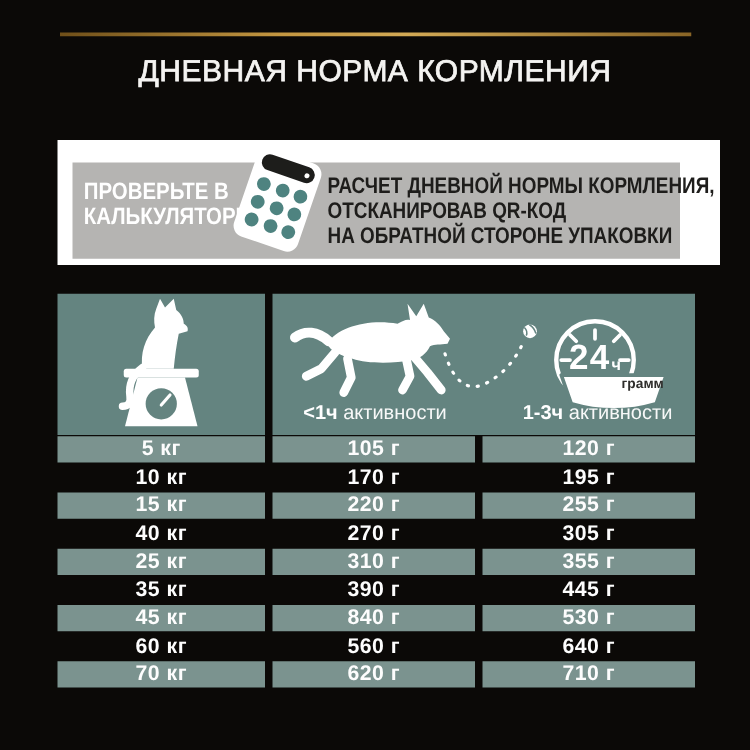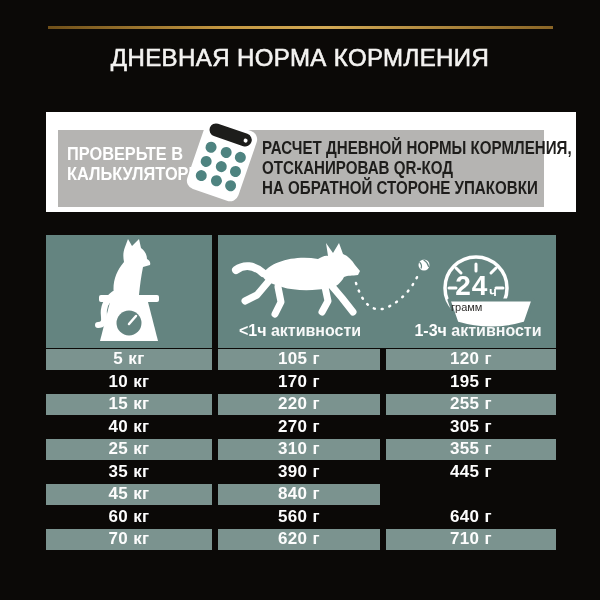--- a/index.html
+++ b/index.html
@@ -37,28 +37,28 @@
   .calc-btn{width:11px;height:11px;border-radius:50%;background:var(--calc-btn,#4e8380);}
   
   .th-left{position:absolute;left:46px;top:235px;width:166px;height:113px;
     background:var(--teal-header,#648480);}
   .th-right{position:absolute;left:218px;top:235px;width:338px;height:113px;
     background:var(--teal-header,#648480);}
   .th-right svg,.th-left svg{position:absolute;left:0;top:0;}
   .activity-label{position:absolute;top:87px;text-align:center;color:#fff;font-size:16px;
     white-space:nowrap;}
   .activity-label b{font-weight:700;}
-  .activity-label .rest{font-weight:700;opacity:.95;}
+  .activity-label .rest{font-weight:400;opacity:.95;}
   .lbl-1{left:2px;width:160px;}
   .lbl-2{left:181px;width:158px;}
   .clock-num{position:absolute;left:218px;top:36px;width:80px;text-align:center;color:#fff;
     font-weight:700;font-size:28px;line-height:30px;letter-spacing:1px;}
   .clock-num .unit{font-size:13px;letter-spacing:0;position:relative;top:1px;margin-left:1px;}
-  .bowl-label{position:absolute;left:233px;top:66px;width:80px;text-align:left;
-    color:#2e2d2b;font-weight:400;font-size:11px;}
+  .bowl-label{position:absolute;left:233px;top:66px;width:80px;text-align:right;
+    color:#2e2d2b;font-weight:700;font-size:11px;}
   
   #feeding-table{position:absolute;left:46px;top:348px;width:510px;}
   .trow{display:flex;height:22.5px;}
   .tcell{display:flex;align-items:center;justify-content:center;color:#fdfdfd;
     font-weight:700;font-size:17px;letter-spacing:.4px;}
   .c0{width:166px;margin-right:6px;}
   .c1{width:162px;margin-right:6px;}
   .c2{width:170px;}
   .trow.teal .tcell{background:var(--teal-row,#7b938f);height:20.5px;align-self:center;}
 </style>
@@ -199,20 +199,21 @@
         <div class="tcell c2">355 г</div>
       </div>
       <div class="trow dark">
         <div class="tcell c0">35 кг</div>
         <div class="tcell c1">390 г</div>
         <div class="tcell c2">445 г</div>
       </div>
       <div class="trow teal">
         <div class="tcell c0">45 кг</div>
         <div class="tcell c1">840 г</div>
+        <div class="tcell c2">530 г</div>
       </div>
       <div class="trow dark">
         <div class="tcell c0">60 кг</div>
         <div class="tcell c1">560 г</div>
         <div class="tcell c2">640 г</div>
       </div>
       <div class="trow teal">
         <div class="tcell c0">70 кг</div>
         <div class="tcell c1">620 г</div>
         <div class="tcell c2">710 г</div>

